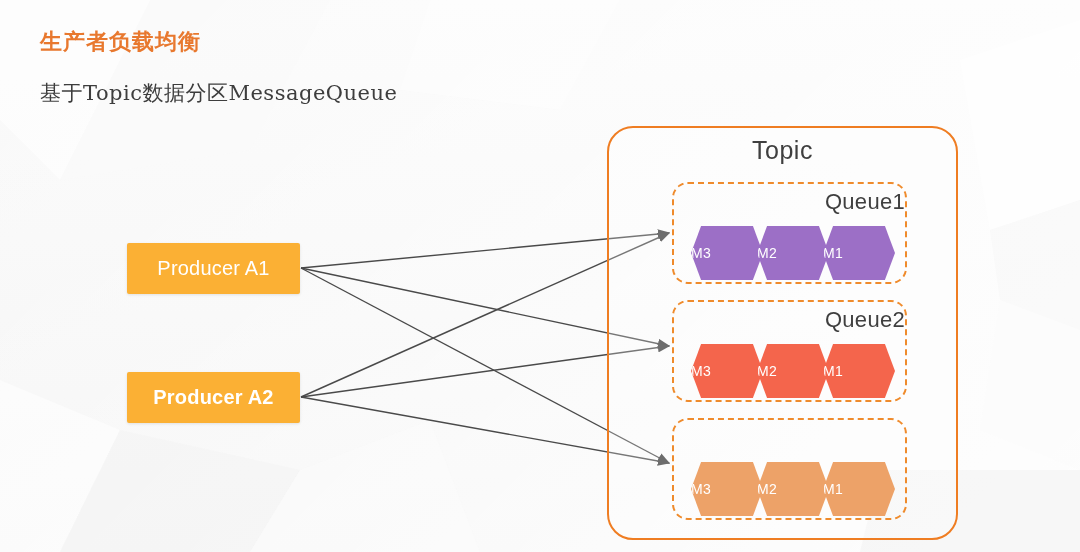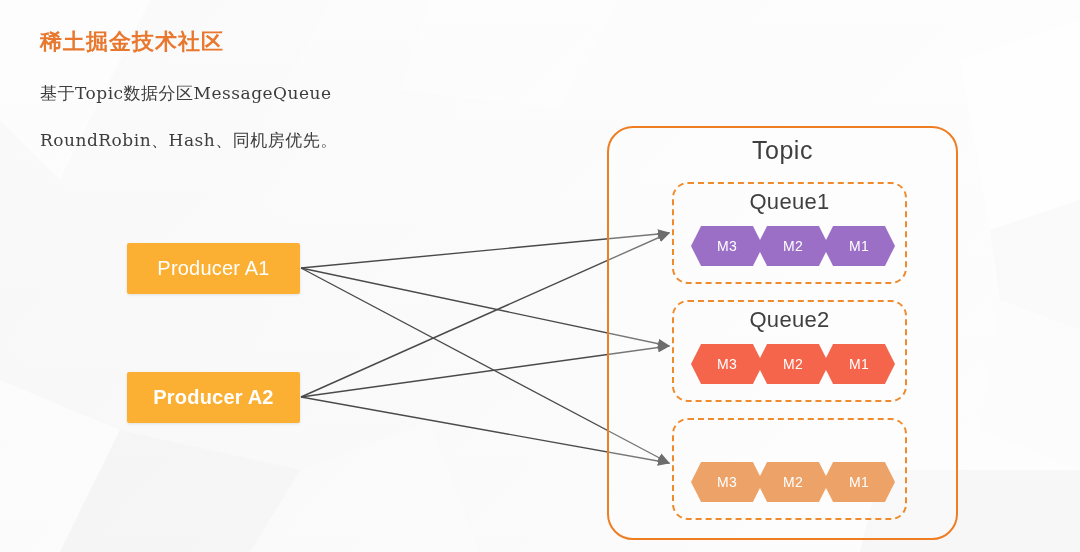--- a/index.html
+++ b/index.html
@@ -43,21 +43,21 @@
     font-family: "DejaVu Serif", serif;
     font-weight: bold;
     font-size: 22px;
     line-height: 30px;
     letter-spacing: 1px;
     margin: 0 0 14px 0;
   }
   .subtitle {
     color: #3d3d3d;
     font-family: "DejaVu Serif", serif;
-    font-size: 17px;
+    font-size: 21px;
     line-height: 47px;
     letter-spacing: 0.5px;
     margin: 0;
   }
   .subtitle .ln { display: block; white-space: pre; }
 
   
   .producer {
     position: absolute;
     width: 173px;
@@ -110,41 +110,40 @@
   }
   #queue-1 { top: 54px; }
   #queue-2 { top: 172px; }
   #queue-3 { top: 290px; }
 
   .queue-label {
     position: absolute;
     left: 0;
     top: 5px;
     width: 100%;
-    text-align: center;
+    text-align: right;
     font-size: 22px;
     color: #3f3f3f;
     letter-spacing: 0.3px;
   }
 
   .msg-row {
     position: absolute;
     left: 17px;
     top: 42px;
     display: flex;
   }
   .hex {
     position: relative;
     width: 72px;
-    height: 40px;
+    height: 54px;
     margin-right: -6px;
     clip-path: polygon(14% 0%, 86% 0%, 100% 50%, 86% 100%, 14% 100%, 0% 50%);
     display: flex;
     align-items: center;
-    justify-content: center;
     color: #ffffff;
     font-size: 14px;
     letter-spacing: 0.3px;
   }
   .hex.purple { background: #9c6fc6; }
   .hex.red    { background: #f4654c; }
   .hex.orange { background: #eda268; }
 
   
   .arrows {
@@ -177,24 +176,23 @@
     <polygon points="120,430 300,470 250,552 60,552" fill="#f2f2f2" opacity="0.45"></polygon>
     <polygon points="300,470 430,420 480,552 250,552" fill="#fbfbfb" opacity="0.5"></polygon>
     <polygon points="960,60 1080,20 1080,200 990,230" fill="#ffffff" opacity="0.6"></polygon>
     <polygon points="990,230 1080,200 1080,330 1000,300" fill="#f4f4f4" opacity="0.4"></polygon>
     <polygon points="1000,300 1080,330 1080,470 980,430" fill="#fcfcfc" opacity="0.55"></polygon>
     <polygon points="880,470 1080,470 1080,552 860,552" fill="#f0f0f0" opacity="0.45"></polygon>
     <polygon points="430,0 620,0 560,110 400,90" fill="#fdfdfd" opacity="0.5"></polygon>
   </svg>
 
   <div class="text-block">
-    <h1 class="title">稀土掘金技术社区</h1>
+    <h1 class="title">生产者负载均衡</h1>
     <div class="subtitle">
       <span class="ln">基于Topic数据分区MessageQueue</span>
-      <span class="ln">RoundRobin、Hash、同机房优先。</span>
     </div>
   </div>
 
   <svg class="arrows" width="1080" height="552" viewBox="0 0 1080 552" aria-hidden="true">
     <defs>
       <marker id="arrowhead" markerWidth="9" markerHeight="7" refX="8" refY="3.5" orient="auto">
         <polygon points="0 0, 9 3.5, 0 7" fill="#3c3c3c"></polygon>
       </marker>
     </defs>
     <g stroke="#4a4a4a" stroke-width="1.4" fill="none" marker-end="url(#arrowhead)">

